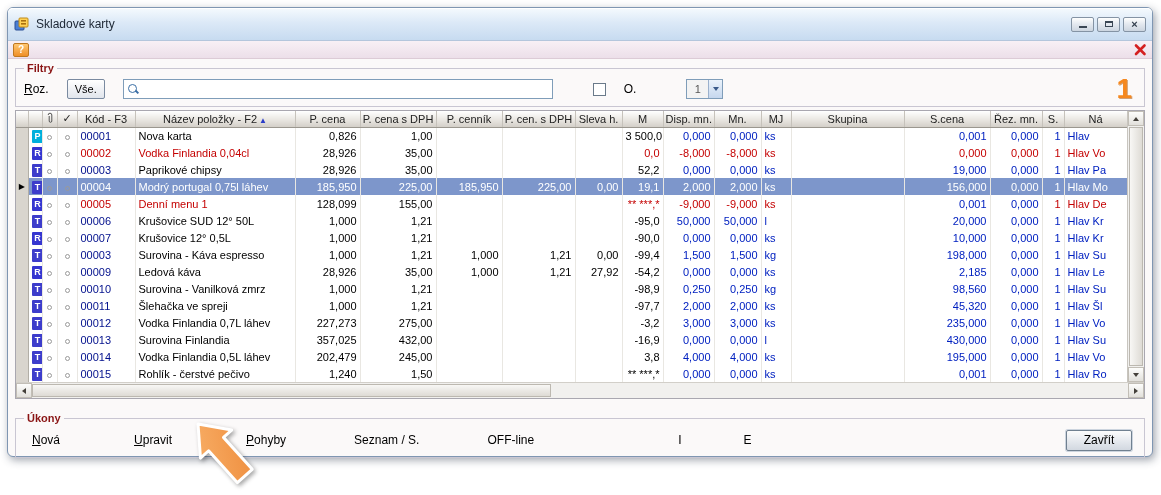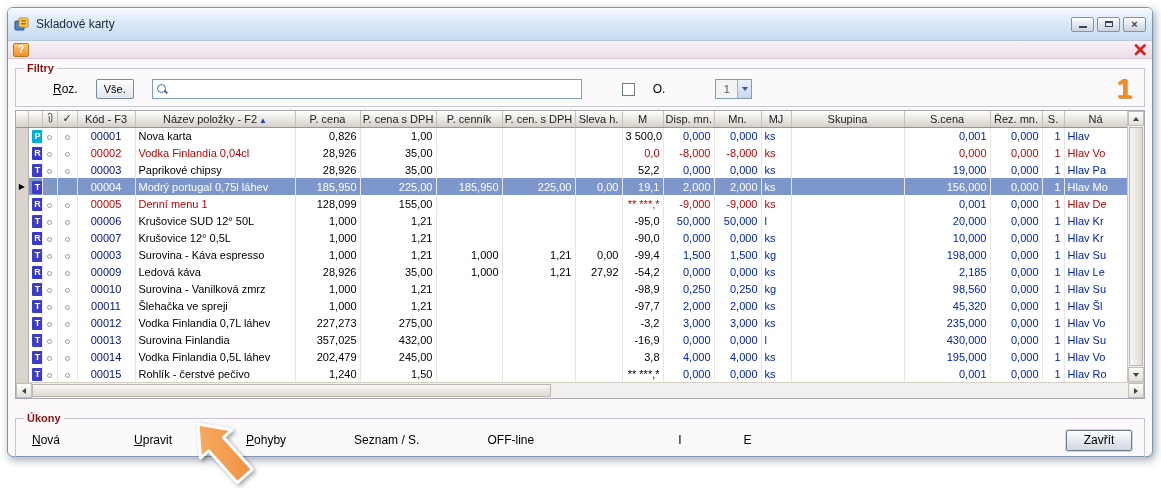--- a/index.html
+++ b/index.html
@@ -23,21 +23,21 @@
   .glyph-max { width:8px; height:6px; border:1px solid #3a4654; border-top-width:2px; }
   
   .helpbar { height:18px; display:flex; align-items:center; padding:0 5px;
     background:linear-gradient(#f8f0f5,#ecdfe9); border-bottom:1px solid #dccbd6; }
   .help-btn { width:16px; height:14px; border:1px solid #c07820; border-radius:2px;
     background:linear-gradient(#ffc873,#ef8f27); color:#fff; font-weight:bold;
     font-size:10px; display:flex; align-items:center; justify-content:center; }
   .clear-filter { margin-left:auto; display:flex; align-items:center; }
   
   .groupbox { position:relative; margin:9px 7px 0; border:1px solid #c9c6d2;
-    background:transparent;padding-left:29px; }
+    background:transparent; }
   .groupbox > .gb-label { position:absolute; top:-7px; left:8px; padding:0 3px;
     background:#fbf9f9; color:#8a1414; font-size:11px; font-weight:bold; }
   .filters { height:37px; display:flex; align-items:center; padding:5px 8px 2px; gap:18px; }
   .lbl { font-size:12px; color:#000; }
   .ak { text-decoration:underline; }
   .btn-small { height:20px; padding:1px 7px; font-size:11px; color:#000;
     border:1px solid #7a8aa0; border-radius:2px;
     background:linear-gradient(#ffffff,#e1e5ec); }
   .searchbox { display:flex; align-items:center; gap:4px; width:430px; height:20px;
     border:1px solid #7f9db9; background:#fff; padding:0 4px; }
@@ -69,21 +69,21 @@
   table { border-collapse:collapse; table-layout:fixed; width:100%; }
   th { height:16px; font-weight:normal; font-size:11px; color:#222; text-align:center;
     background:linear-gradient(#ffffff,#e9e6e1 55%,#d3cfc8);
     border-right:1px solid #c6c2bb; border-bottom:1px solid #9b978f;
     overflow:hidden; white-space:nowrap; padding:0 2px; }
   td { height:17px; font-size:11px; padding:0 3px; white-space:nowrap; overflow:hidden;
     border-right:1px solid #e9e7e2; color:#000; }
   .c-num { text-align:right; }
   .c-left { text-align:left; }
   .c-center { text-align:center; }
-  .c-kod { color:#000f8c;text-align:center; }
+  .c-kod { color:#000f8c; }
   .c-blue { color:#0020c0; }
   td.red { color:#c40000; }
   .c-selcol { background:#d9d5ce; border-right:1px solid #b2aea6; text-align:center;
     font-size:8px; color:#000; padding:0; }
   tr.selected td { background:#7d96cb; color:#fff; }
   tr.selected td.red, tr.selected td.c-blue, tr.selected td.c-kod { color:#fff; }
   tr.selected td.c-selcol { background:#d9d5ce; color:#000; }
   .marker { display:inline-block; width:12px; height:13px; line-height:13px;
     text-align:center; color:#fff; font-size:9px; font-weight:bold; border-radius:1px; }
   .m-P { background:#00b0dc; }

